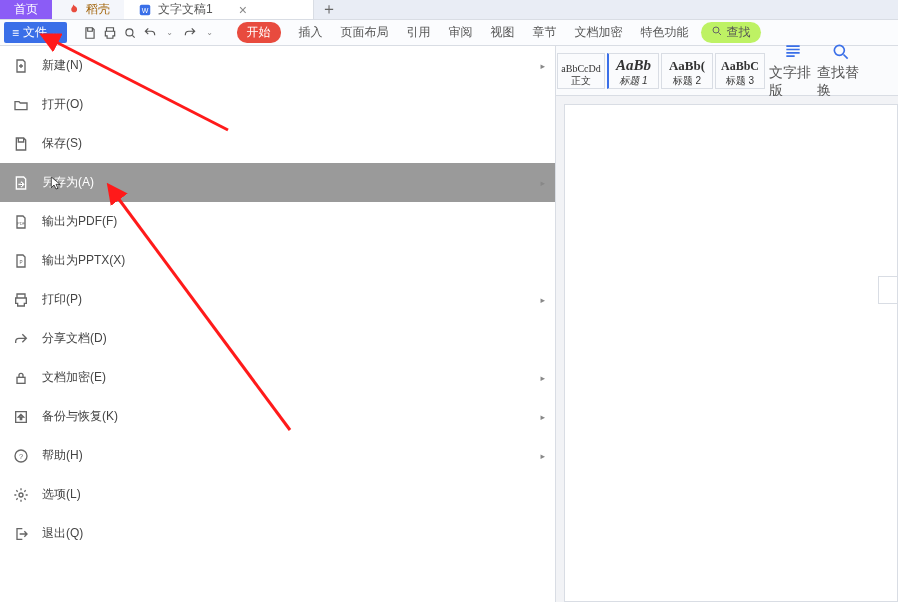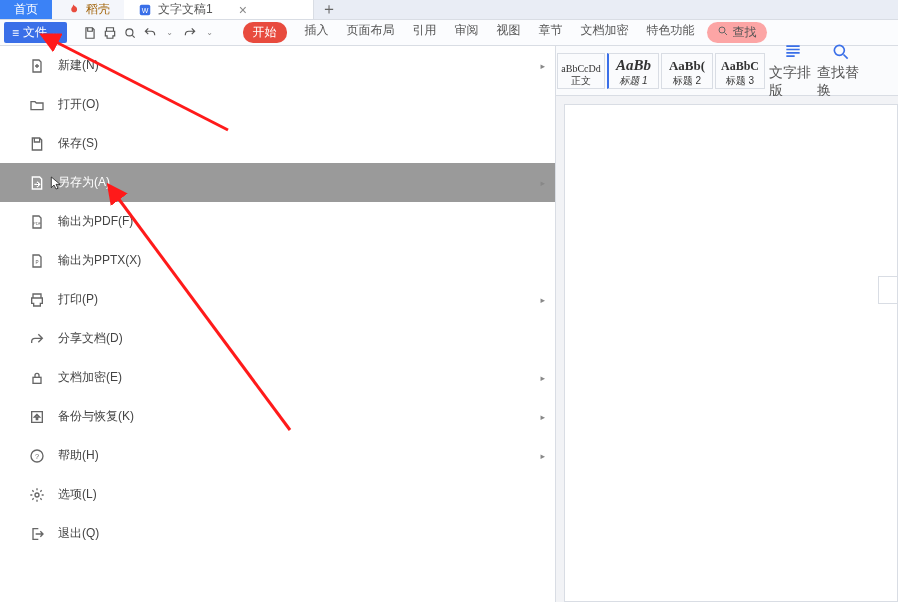--- a/index.html
+++ b/index.html
@@ -1,48 +1,48 @@
 <!DOCTYPE html>
 <html><head>
 <meta charset="utf-8">
 <style>
   * { box-sizing: border-box; margin: 0; padding: 0; font-family: "Microsoft YaHei", Arial, sans-serif; }
   body { width: 898px; height: 602px; overflow: hidden; background: #fff; position: relative; font-size: 12px; color: #333; }
 
   
   .tabstrip { height: 20px; display: flex; align-items: stretch; background: #e9edf5; border-bottom: 1px solid #d9dde4; }
   .tab { display: flex; align-items: center; padding: 0 14px; font-size: 12px; gap: 6px; position: relative; }
-  .tab-home { background: #3b82f6; color: #fff; }
+  .tab-home { background: #8b5cf6; color: #fff; }
   .tab-inactive { background: #f4f6fb; color: #a16207; }
   .tab-active { background: #fff; color: #555; border-right: 1px solid #d9dde4; }
   .tab-close { color: #888; font-size: 14px; margin-left: 20px; }
   .tab-plus { width: 30px; display:flex; align-items:center; justify-content:center; color:#666; font-size:16px; }
   .tabicon { width: 14px; height: 14px; display: inline-block; }
 
   
   .toolbar { height: 26px; display: flex; align-items: center; background: #fbfcfe; border-bottom: 1px solid #d9dde4; padding-left: 4px; gap: 2px; }
   .filebtn { background: #3a6fe8; color: #fff; padding: 2px 8px; font-size: 12px; display:flex; align-items:center; gap:4px; border-radius:2px; }
   .filebtn .caret { font-size: 9px; opacity: .8; }
   .qatool { width: 18px; height:18px; display:flex; align-items:center; justify-content:center; color:#555; }
-  .ribbon-tabs { display:flex; align-items:flex-start; gap: 18px; margin-left: 22px; font-size: 12px; color:#555; }
+  .ribbon-tabs { display:flex; align-items:center; gap: 18px; margin-left: 16px; font-size: 12px; color:#555; }
   .ribbon-tab { }
   .ribbon-tab.active { background:#e84b3e; color:#fff; padding:2px 10px; border-radius:10px; }
-  .searchpill { margin-left: 10px; background:#fca5a5; border-radius:12px; padding:2px 10px; display:flex; align-items:center; gap:4px; color:#555;}
+  .searchpill { margin-left: 10px; background:#bef264; border-radius:12px; padding:2px 10px; display:flex; align-items:center; gap:4px; color:#555;}
   
   
   .ribboncontent { position:absolute; left:555px; top:46px; right:0; height:50px; display:flex; align-items:center; border-bottom:1px solid #d9dde4; background:#fafbfd; }
   .stylebox { border:1px solid #d9dde4; height:36px; display:flex; align-items:center; justify-content:flex-end; flex-direction:column; font-size:10px; margin-left:2px; padding:0 4px;}
   .stylebox .sample { font-family: "Times New Roman", serif; }
   .stylebox .lbl { font-size:10px; color:#333; }
   .rgroup { display:flex; flex-direction:column; align-items:center; justify-content:center; width:48px; font-size:14px; color:#555; gap:2px; }
   .rgroup svg { width:20px; height:20px; }
 
   
   .filemenu { position:absolute; left:0; top:46px; width:556px; bottom:0; background:#fff; border-right:1px solid #d9dde4; }
-  .menuitem { height: 39px; display:flex; align-items:center; padding-left: 28px; gap: 12px; font-size:12px; color:#444; position:relative; }
+  .menuitem { height: 39px; display:flex; align-items:center; padding-left: 12px; gap: 12px; font-size:12px; color:#444; position:relative; }
   .menuitem .chev { position:absolute; right:10px; color:#888; font-size:9px; }
   .menuitem.hovered { background:#9a9a9a; color:#fff; }
   .menuitem .micon { width:18px; height:18px; display:flex; align-items:center; justify-content:center; color:#666; }
   .menuitem.hovered .micon { color:#fff; }
 
   
   .docarea { position:absolute; left:556px; top:96px; right:0; bottom:0; background:#f2f3f6; }
   .page { position:absolute; left:8px; top:8px; right:0; bottom:0; background:#fff; border:1px solid #d9dde4; }
   .sidepanel-tab { position:absolute; right:0; top:180px; width:20px; height:28px; border:1px solid #d9dde4; background:#fff; }
 

